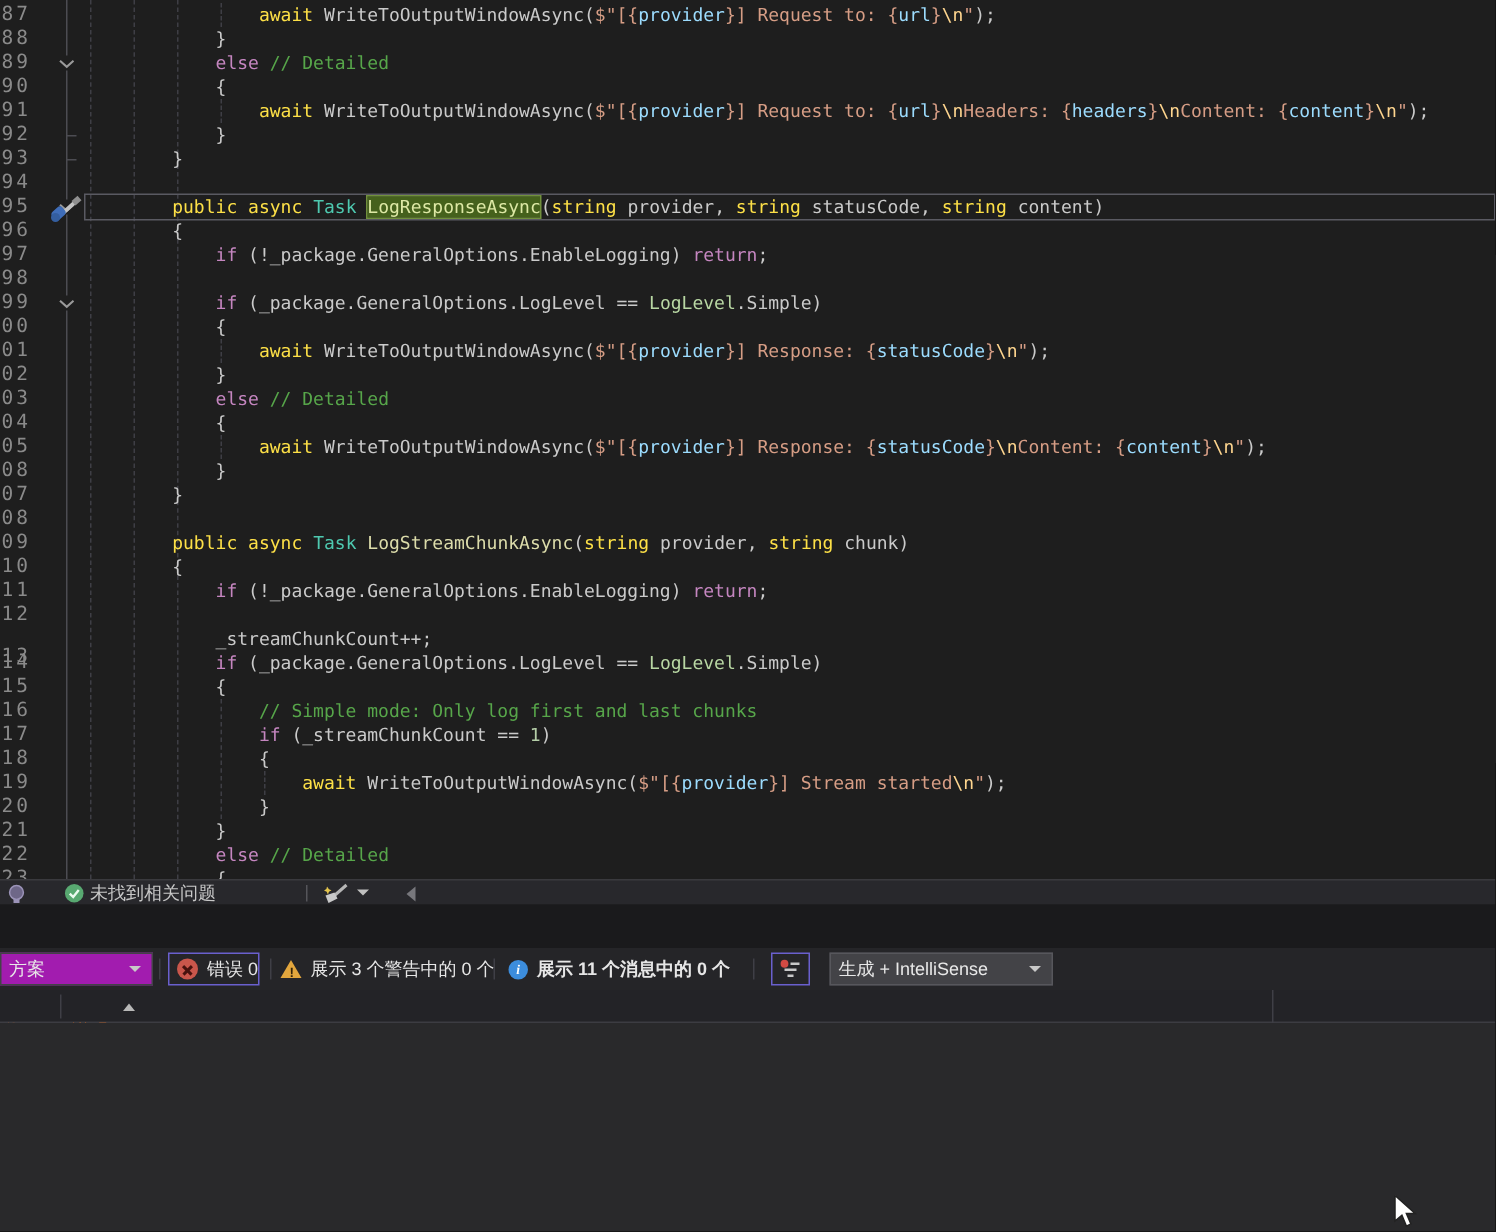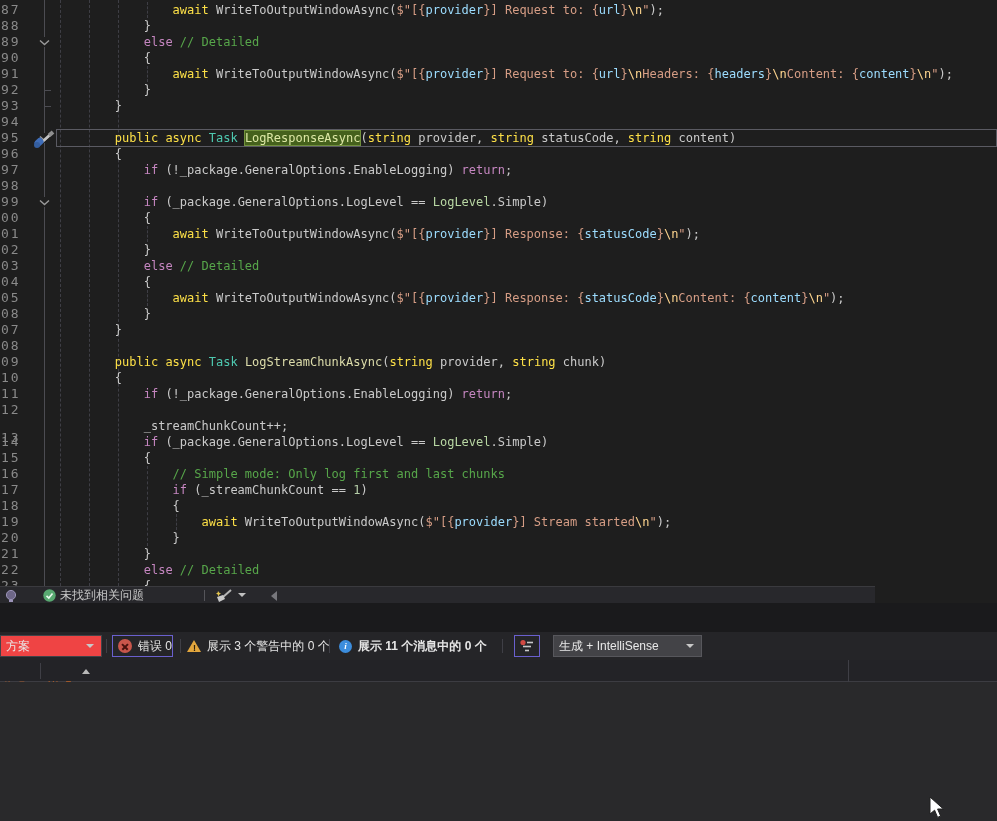--- a/index.html
+++ b/index.html
@@ -18,34 +18,34 @@
   .code-lines{position:absolute;left:57px;top:0;right:0;height:586px;}
   .cl{position:absolute;left:0;height:16px;line-height:16px;font-family:"DejaVu Sans Mono",monospace;
       font-size:12px;white-space:pre;color:#cacaca;}
   .tk-kw{color:#fde047}.tk-ctrl{color:#c586c0}.tk-type{color:#4ec9b0}.tk-enum{color:#b8d7a3}
   .tk-m{color:#dcdcaa}.tk-id{color:#cacaca}.tk-str{color:#d69d85}.tk-ip{color:#9cdcfe}
   .tk-esc{color:#ffd68f}.tk-c{color:#57a64a}.tk-num{color:#b5cea8}
   .tk-hl{color:#dde8a5;background:#45611c;outline:1px solid #71903c;}
   .cur-line{position:absolute;left:56px;right:0;height:16px;border:1px solid #5a5a62;pointer-events:none;}
   .screwdriver{position:absolute;left:30px;top:130px;}
   
-  .health-bar{position:absolute;left:0;top:586px;width:875px;height:17px;background:#28282c;
+  .health-bar{position:absolute;left:0;top:586px;width:997px;height:17px;background:#28282c;
               border-top:1px solid #3a3a3e;box-sizing:border-box;}
   .hb-text{position:absolute;left:60px;top:1px;height:15px;line-height:15px;font-size:12px;color:#c8c8c8;}
   .vsep{position:absolute;width:1px;background:#55555a;}
   .caret-down{width:0;height:0;border-left:4px solid transparent;border-right:4px solid transparent;
               border-top:4px solid #c0c0c0;}
   .hb-caret{position:absolute;left:238px;top:6px;}
   .hb-left-arrow{position:absolute;left:271px;top:4px;width:0;height:0;border-top:5px solid transparent;
                  border-bottom:5px solid transparent;border-right:6px solid #77777c;}
   
   .gap{position:absolute;left:0;top:603px;width:997px;height:29px;background:#1a1a1c;}
   
   .el-toolbar{position:absolute;left:0;top:632px;width:997px;height:28px;background:#252528;}
-  .combo{position:absolute;height:22px;background:#ef4444;border:1px solid #434348;box-sizing:border-box;
+  .combo{position:absolute;height:22px;background:#a21caf;border:1px solid #434348;box-sizing:border-box;
          color:#e8e8e8;font-size:12px;line-height:20px;}
   .combo .lbl{position:absolute;left:5px;top:0;white-space:nowrap;}
   .combo .caret-down{position:absolute;right:7px;top:8px;border-top-color:#c8c8c8;}
   .tsep{position:absolute;top:7px;width:1px;height:14px;background:#3f3f46;}
   .tbtn{position:absolute;top:3px;height:22px;border:1px solid #6a60ce;box-sizing:border-box;
         display:flex;align-items:center;background:transparent;}
   .titem{position:absolute;top:3px;height:22px;display:flex;align-items:center;}
   .tlabel{font-size:12px;color:#e6e6e6;white-space:nowrap;}
   .err-ic{width:14px;height:14px;border-radius:50%;background:#c9564b;position:relative;flex:0 0 auto;}
   .err-ic:before,.err-ic:after{content:"";position:absolute;left:3px;top:6.5px;width:8px;height:1.6px;

